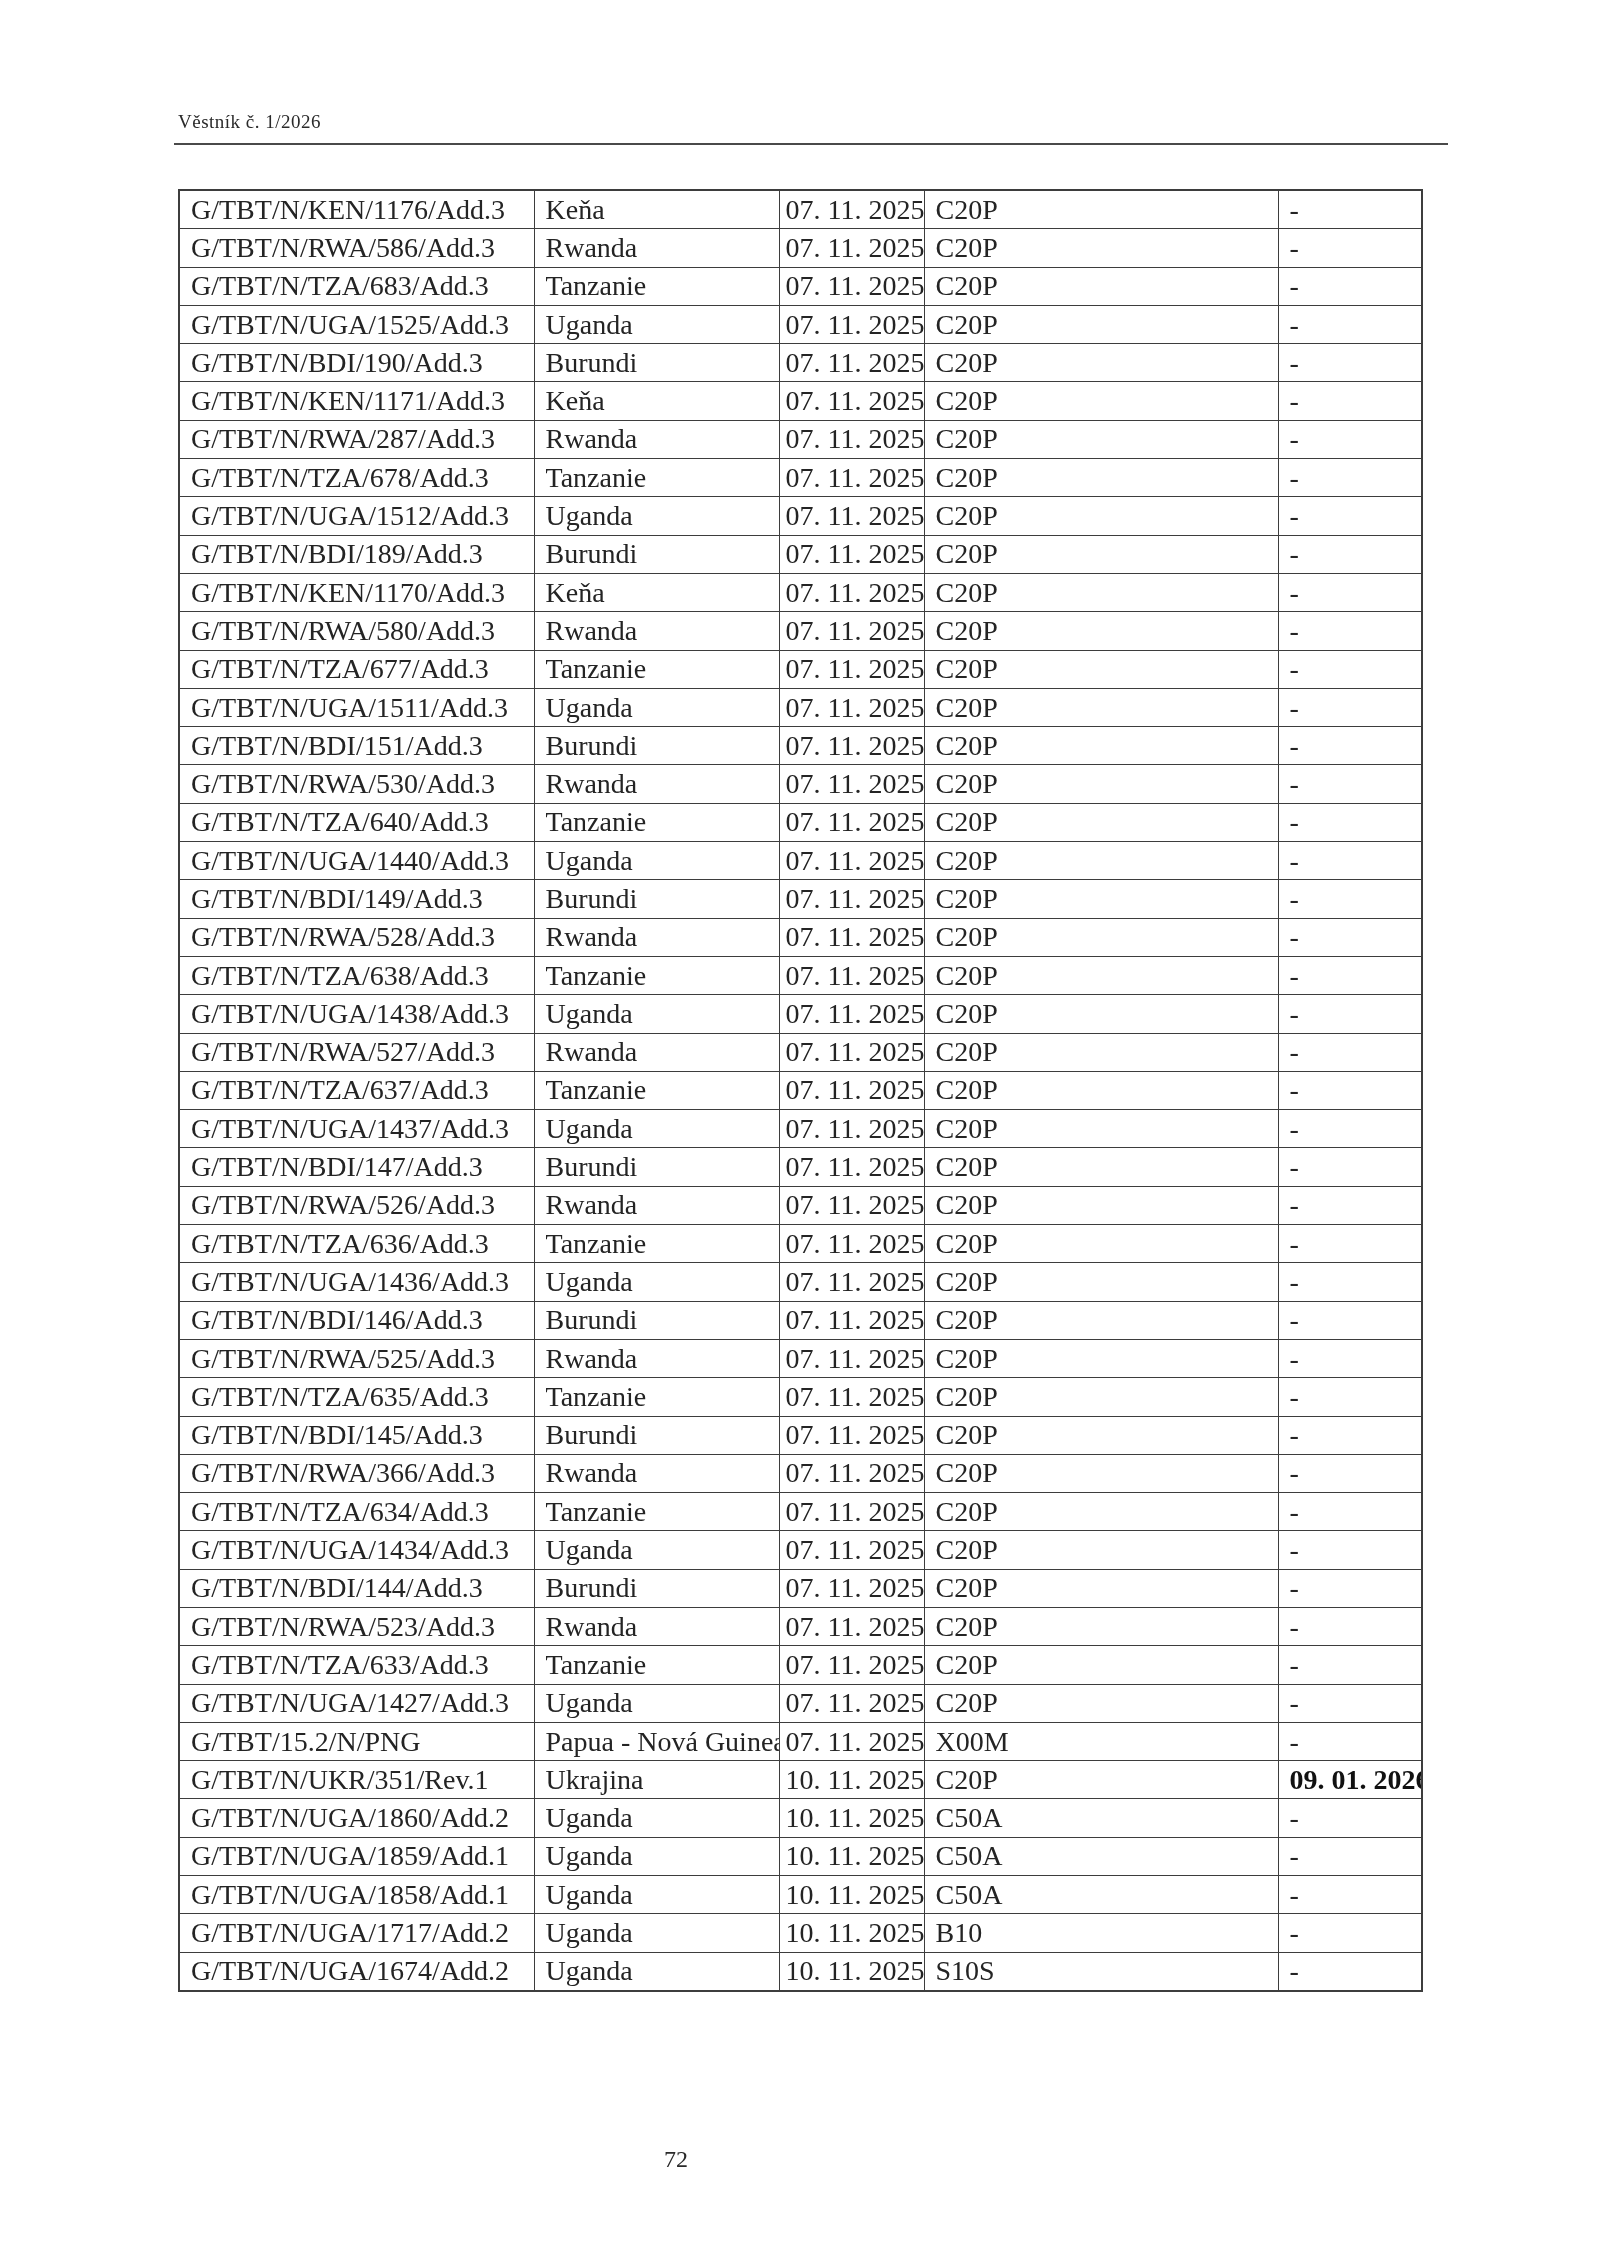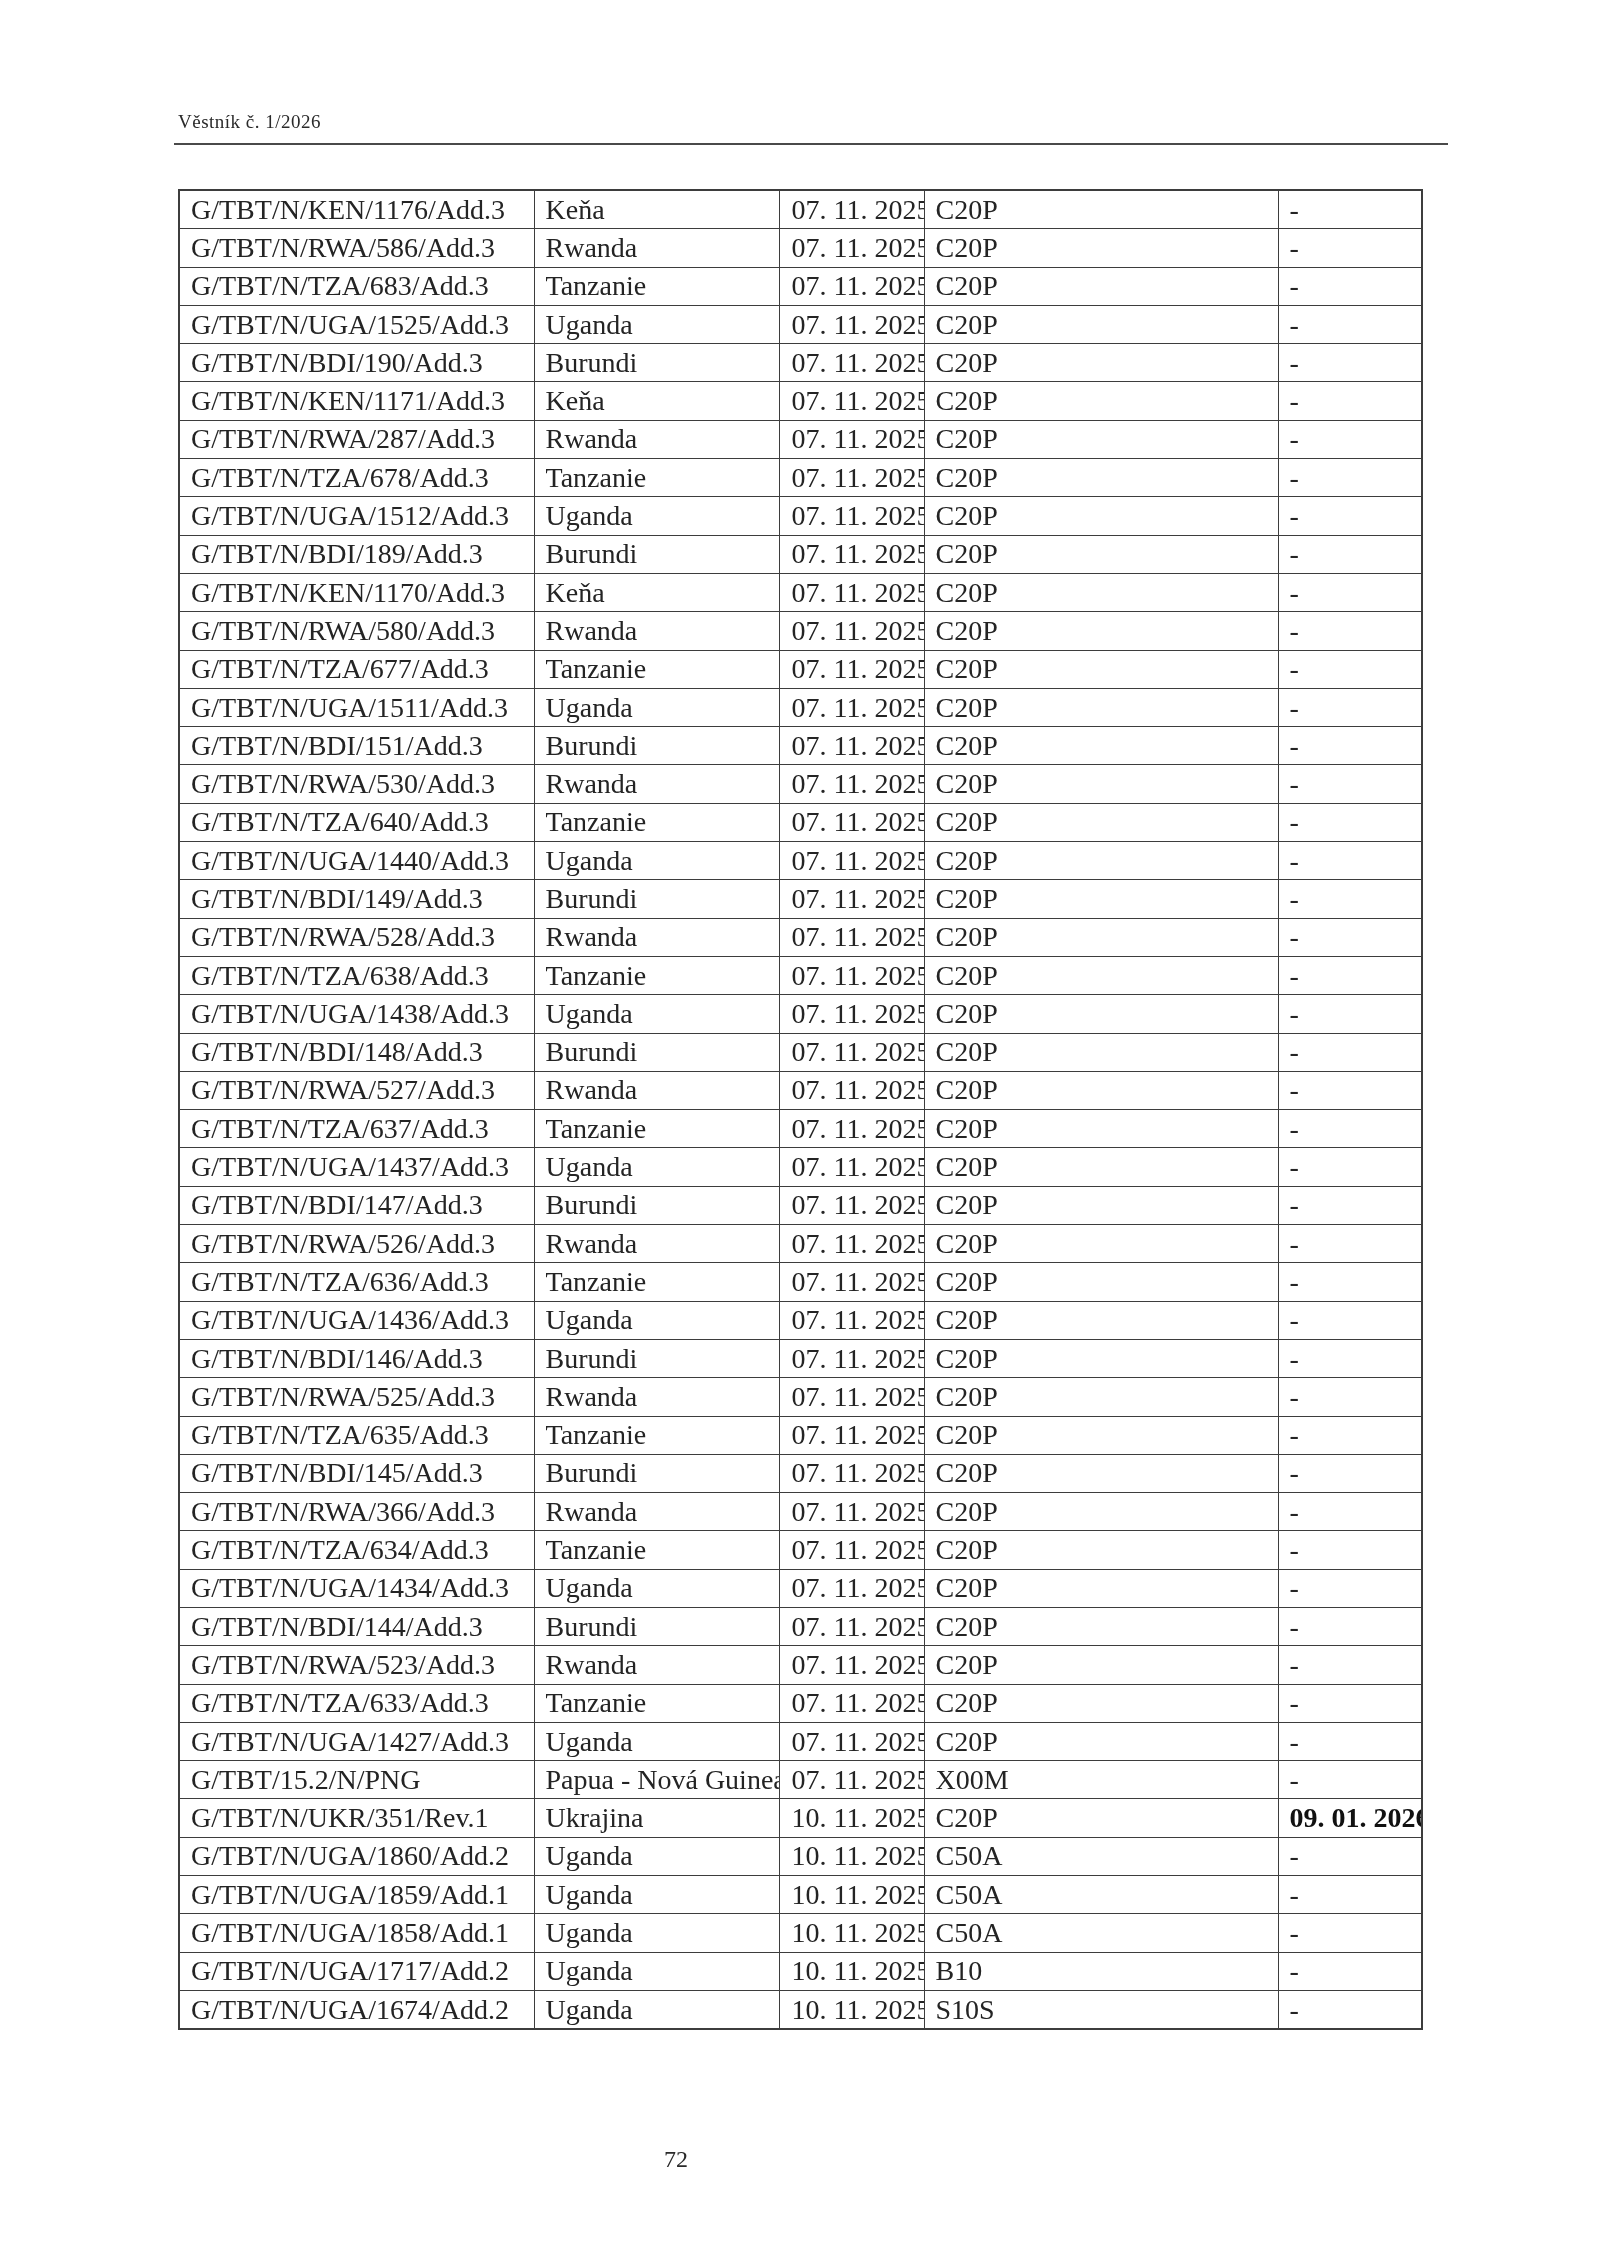--- a/index.html
+++ b/index.html
@@ -49,21 +49,21 @@
   }
   table.notif-table td {
     height: 37.3px;
     padding: 0 4px 0 11px;
     vertical-align: middle;
     white-space: nowrap;
     overflow: hidden;
     color: #242424;
   }
   table.notif-table td.col-date {
-    padding-left: 12px;
+    padding-left: 6px;
   }
   table.notif-table td.bold {
     font-weight: bold;
     color: #111111;
   }
   .page-number {
     position: absolute;
     left: 0;
     top: 2146px;
     width: 1352px;
@@ -238,27 +238,20 @@
         <td class="col-deadline">-</td>
       </tr>
       <tr>
         <td class="col-notif">G/TBT/N/UGA/1438/Add.3</td>
         <td class="col-country">Uganda</td>
         <td class="col-date">07. 11. 2025</td>
         <td class="col-code">C20P</td>
         <td class="col-deadline">-</td>
       </tr>
       <tr>
-        <td class="col-notif">G/TBT/N/BDI/148/Add.3</td>
-        <td class="col-country">Burundi</td>
-        <td class="col-date">07. 11. 2025</td>
-        <td class="col-code">C20P</td>
-        <td class="col-deadline">-</td>
-      </tr>
-      <tr>
         <td class="col-notif">G/TBT/N/RWA/527/Add.3</td>
         <td class="col-country">Rwanda</td>
         <td class="col-date">07. 11. 2025</td>
         <td class="col-code">C20P</td>
         <td class="col-deadline">-</td>
       </tr>
       <tr>
         <td class="col-notif">G/TBT/N/TZA/637/Add.3</td>
         <td class="col-country">Tanzanie</td>
         <td class="col-date">07. 11. 2025</td>

